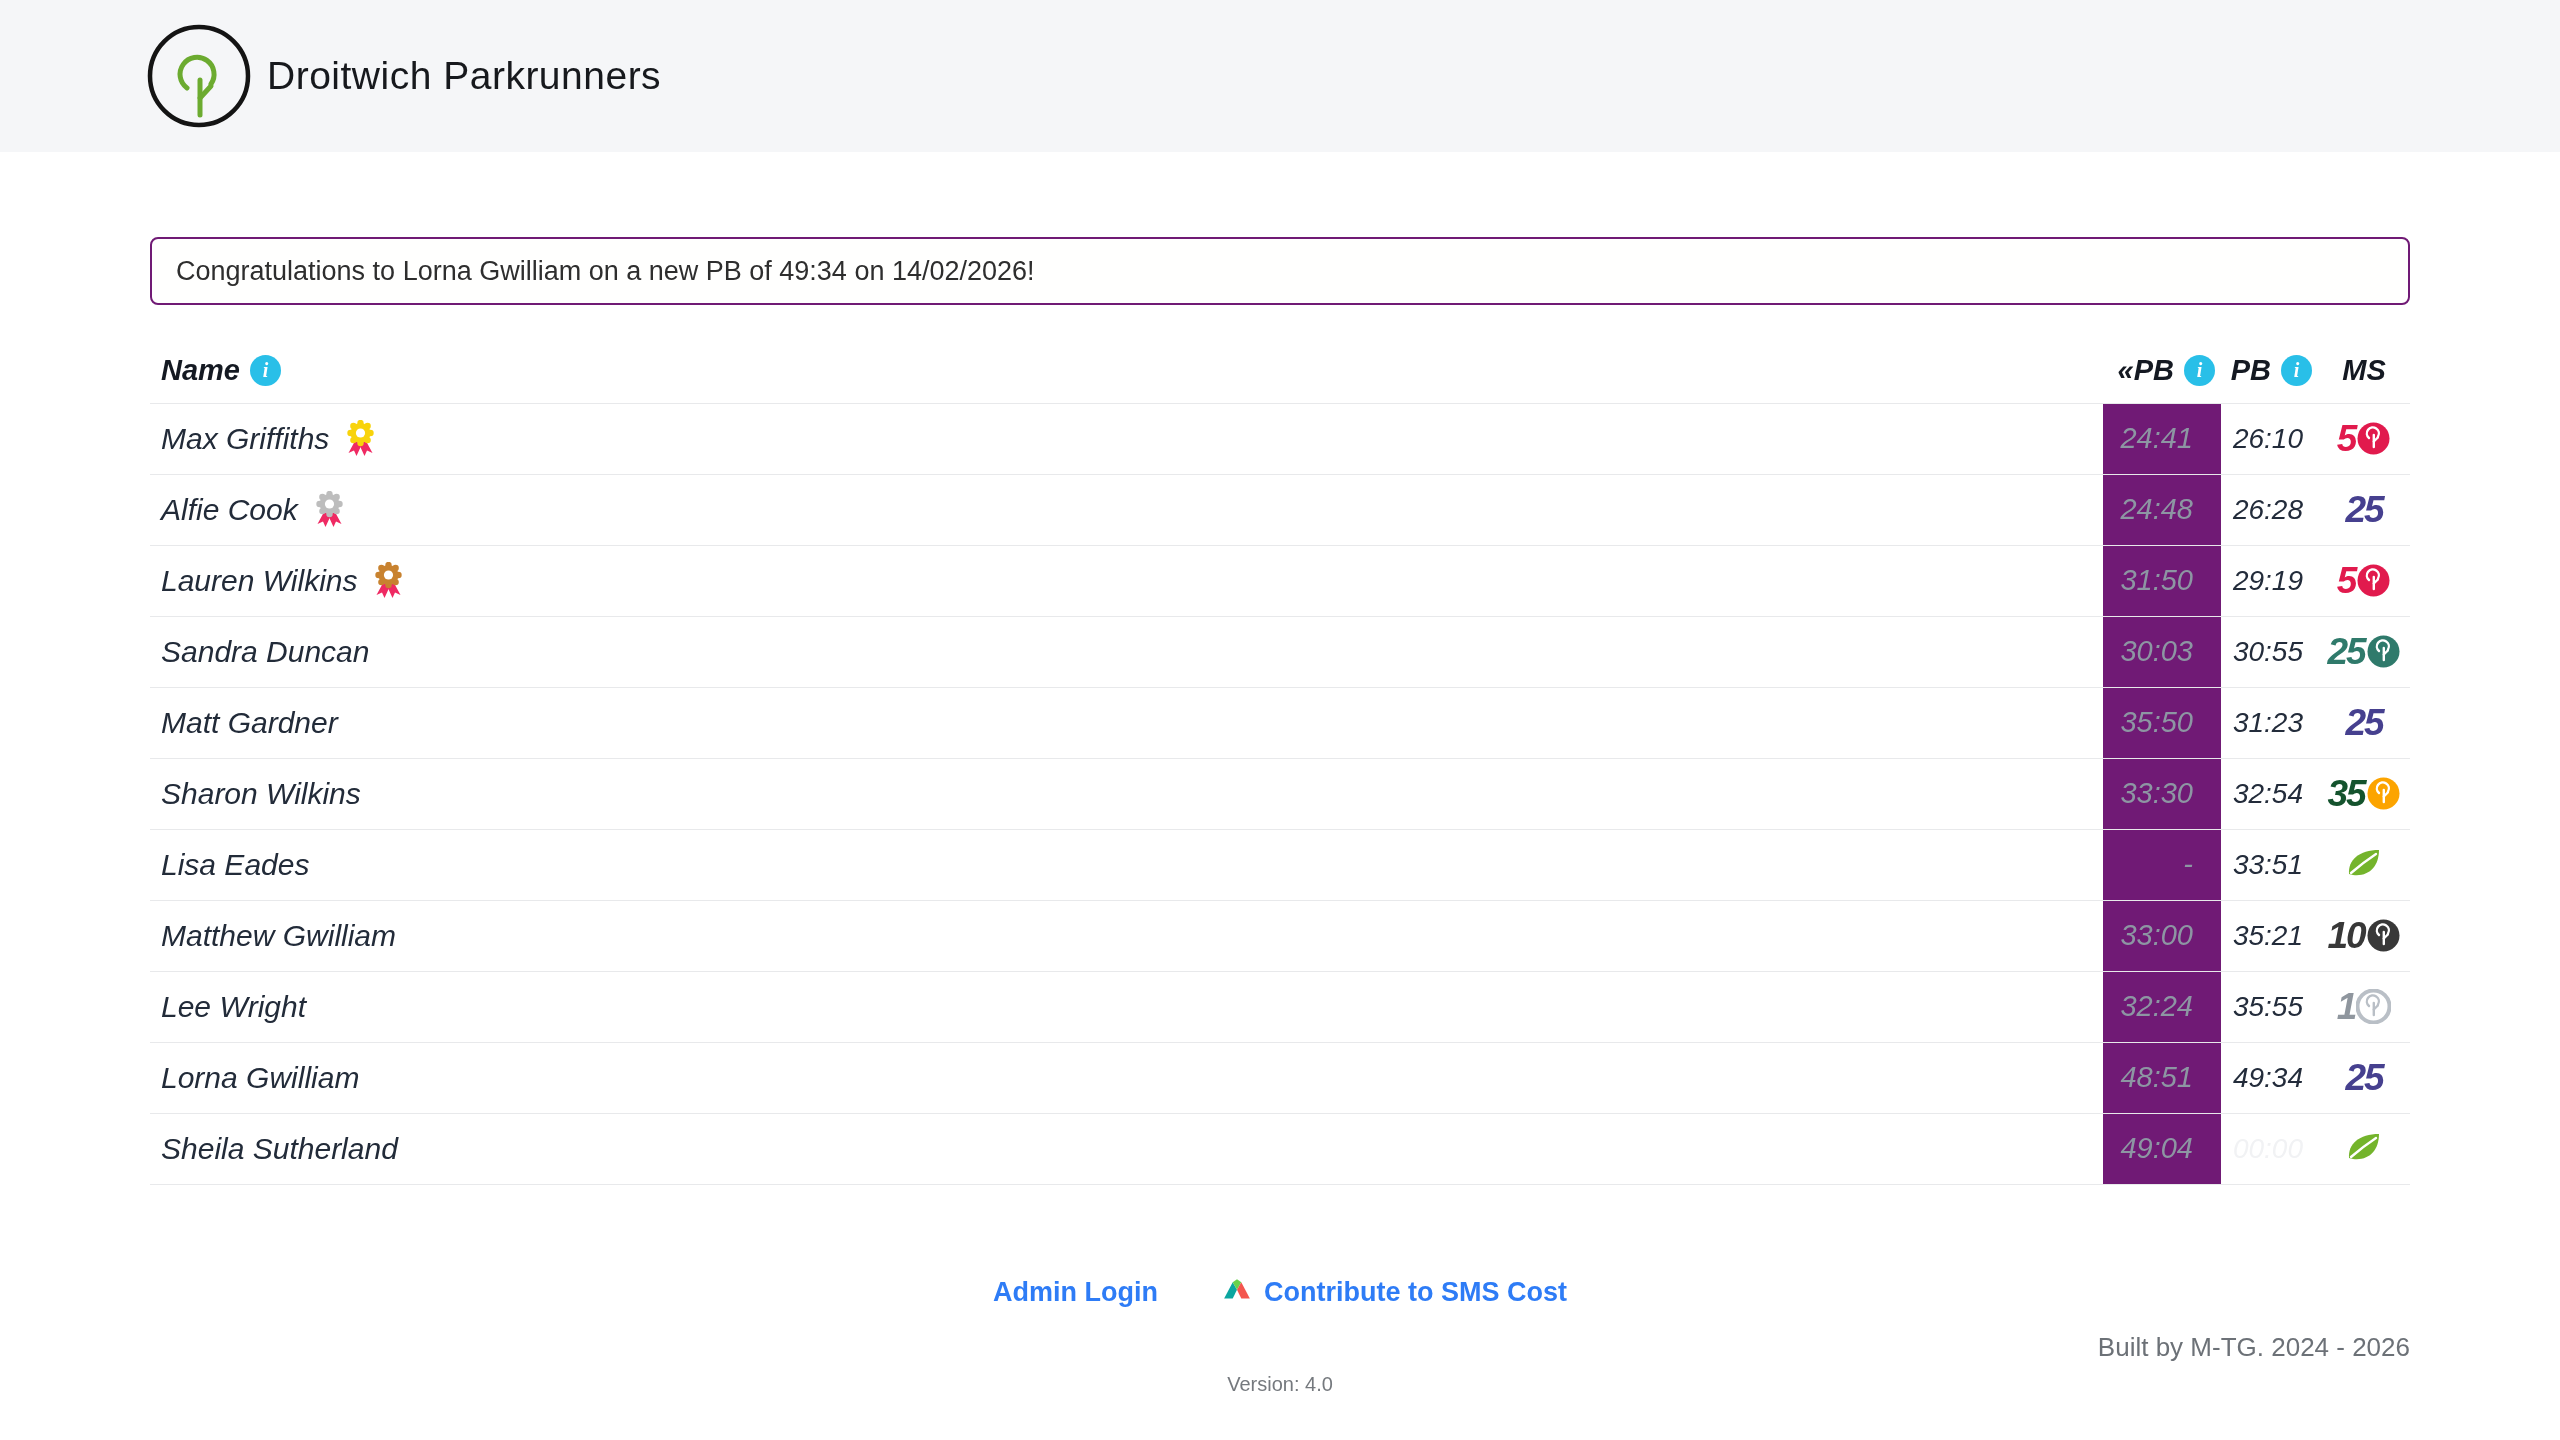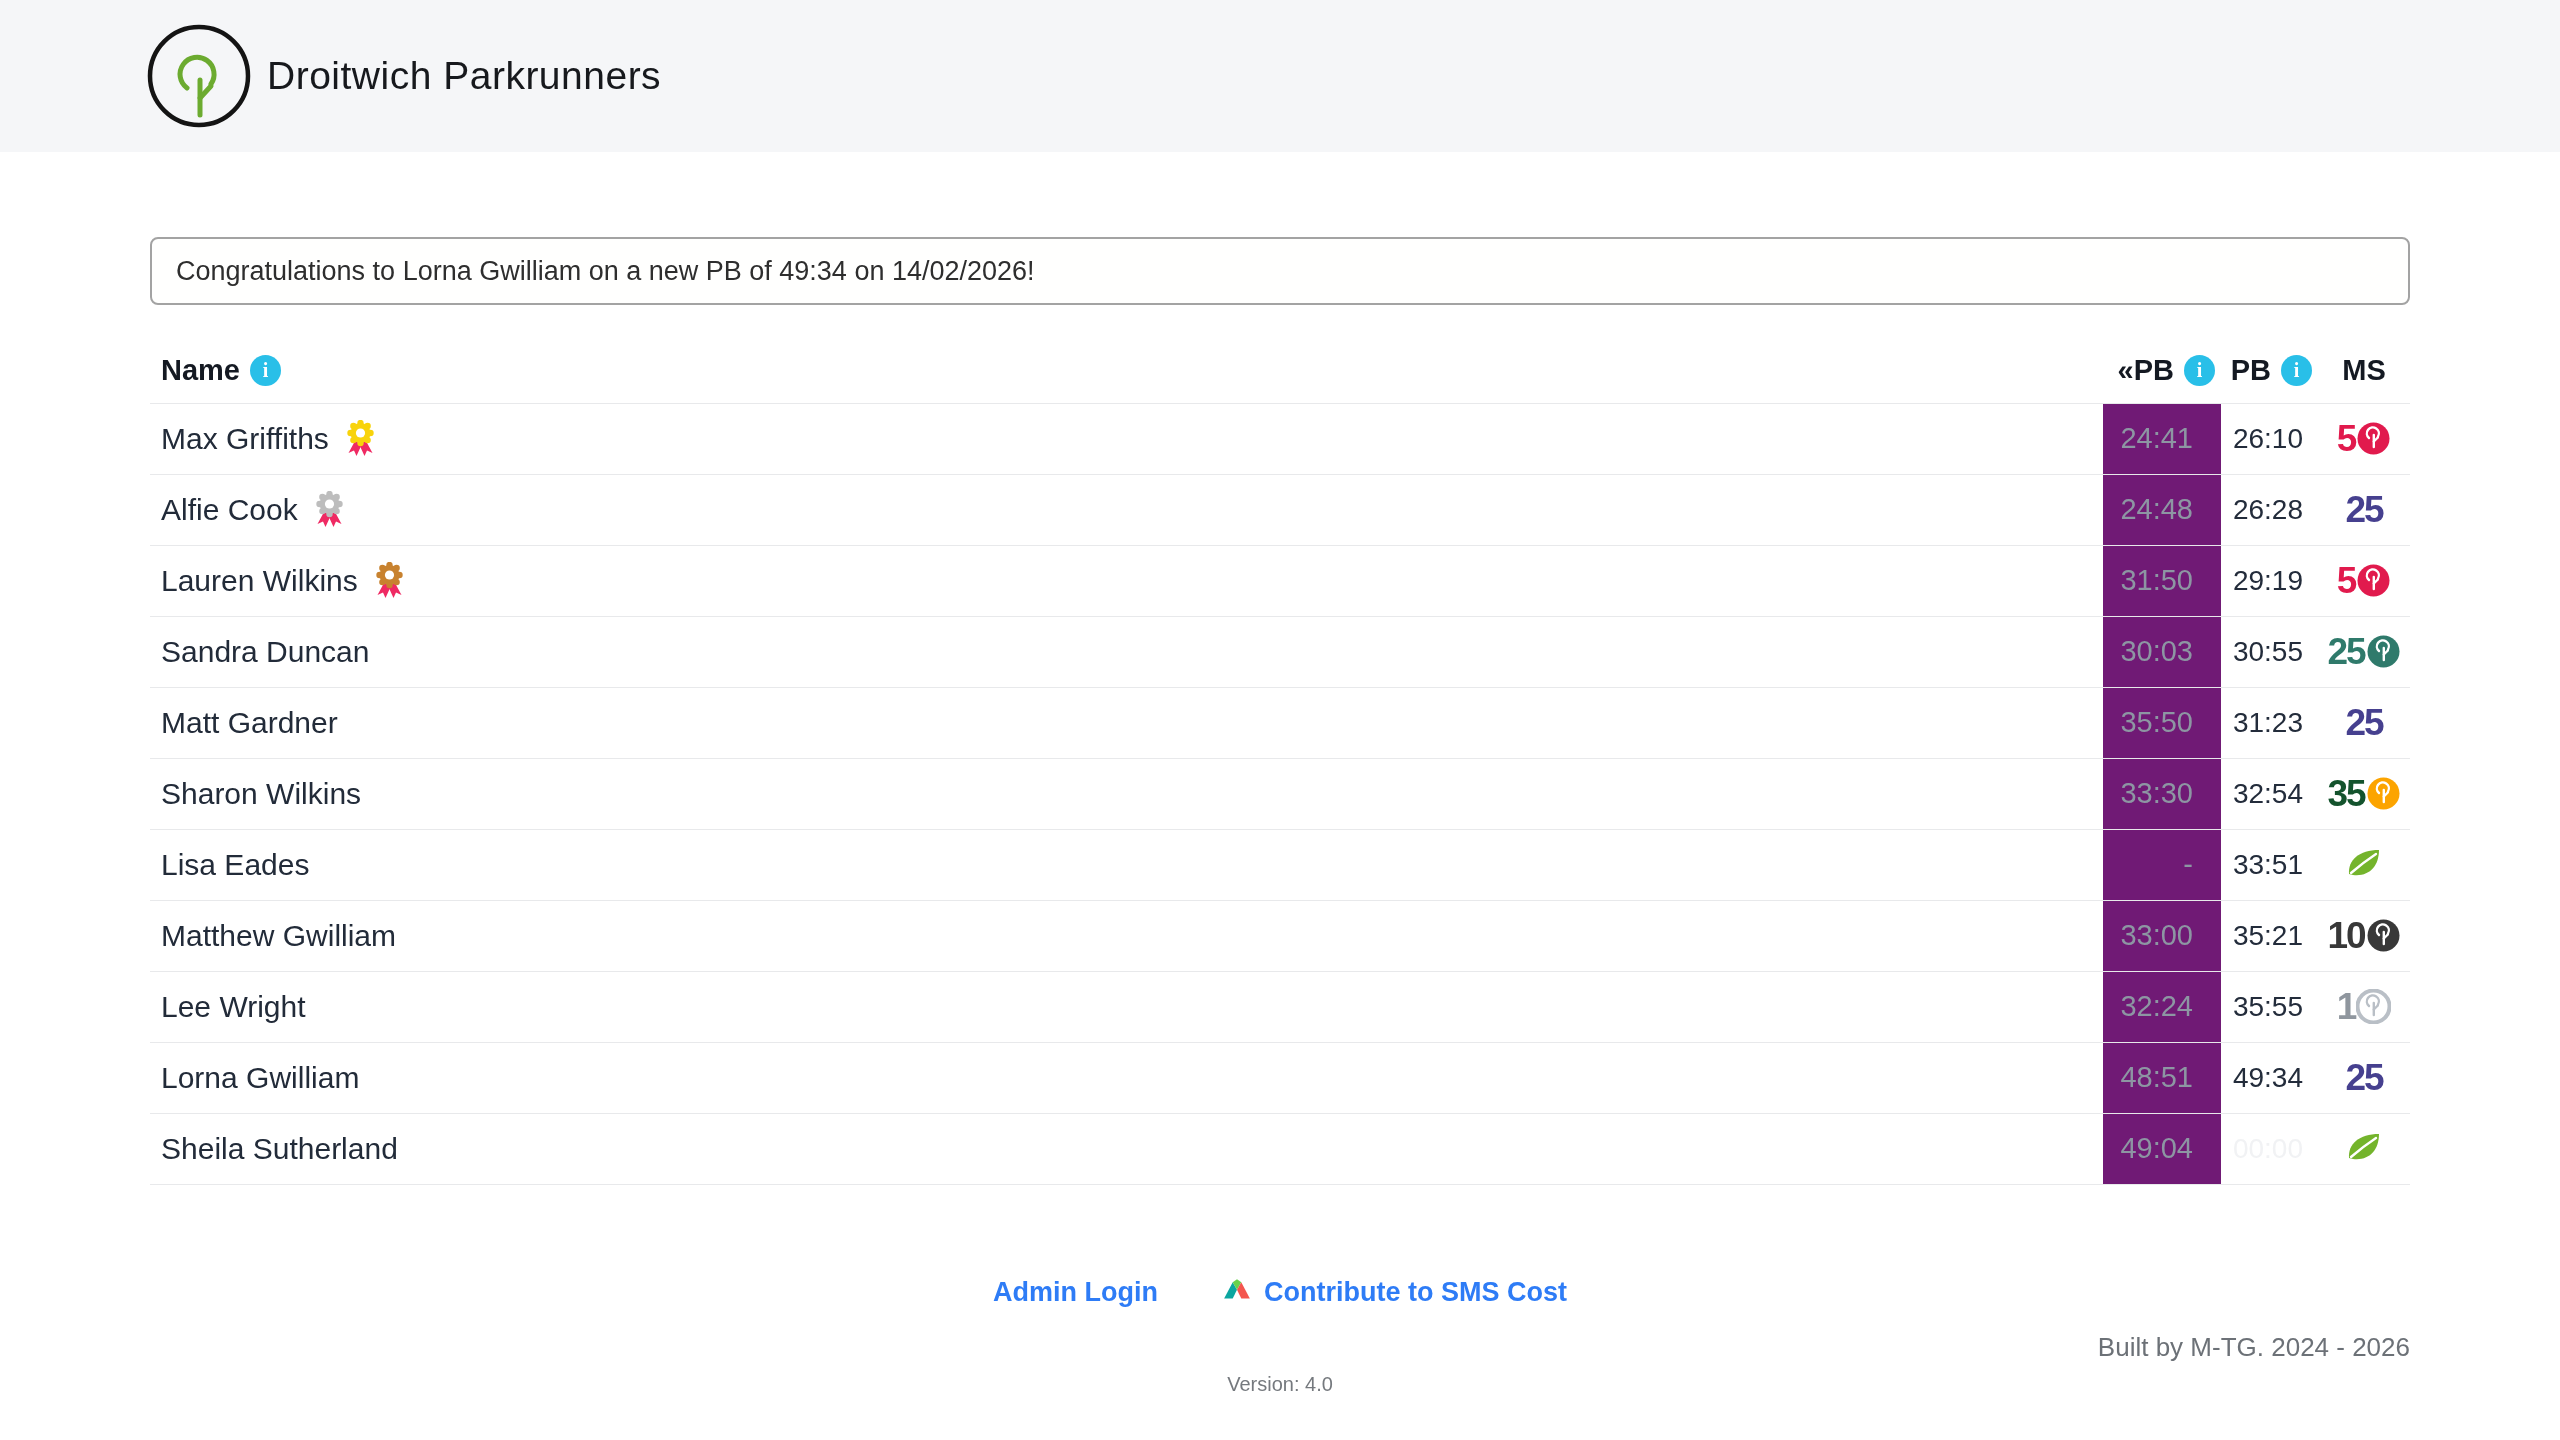--- a/index.html
+++ b/index.html
@@ -1,23 +1,23 @@
 <!DOCTYPE html>
 <html><head>
 <meta charset="utf-8">
 <style>
   * { margin:0; padding:0; box-sizing:border-box; }
   html,body { width:2560px; height:1440px; background:#ffffff; font-family:"Liberation Sans", sans-serif; }
   .topbar { height:152px; background:#f5f6f8; display:flex; align-items:center; padding-left:145px; }
   .logo { width:108px; height:108px; flex:0 0 auto; }
   .site-title { font-size:39px; color:#17191d; margin-left:14px; letter-spacing:0.5px; }
   .container { width:2260px; margin:0 auto; }
-  .banner { margin-top:85px; min-height:68px; border:2px solid #a3a3a3; border-radius:8px;
+  .banner { margin-top:85px; min-height:68px; border:2px solid #701a75; border-radius:8px;
             display:flex; align-items:center; padding:8px 24px; font-size:27px; color:#2e2e2e; background:#fffffe; }
-  table { width:100%; border-collapse:collapse; margin-top:34px; table-layout:fixed; }
+  table { width:100%; border-collapse:collapse; margin-top:34px; table-layout:fixed;font-style:italic; }
   col.c-name { width:auto; } col.c-prev { width:118px; } col.c-pb { width:97px; } col.c-ms { width:92px; }
   th { font-size:29px; font-weight:700; color:#141922; height:64px; vertical-align:middle; border-bottom:1px solid #e8e9eb; }
   th.h-name { text-align:left; padding-left:11px; }
   th.h-prev, th.h-pb { text-align:right; padding-right:6px; white-space:nowrap; }
   th.h-ms { text-align:center; }
   td { height:71px; border-bottom:1px solid #e8e9eb; vertical-align:middle; }
   td.c-name { font-size:30px; color:#222b39; padding-left:11px; }
   td.c-prev { background:#701a75; color:#8d96a3; font-size:29px; text-align:right; padding-right:28px; }
   td.c-pb   { color:#232c3b; font-size:28px; text-align:right; padding-right:15px; }
   td.c-pb.faint { color:#f1f2f4; }

